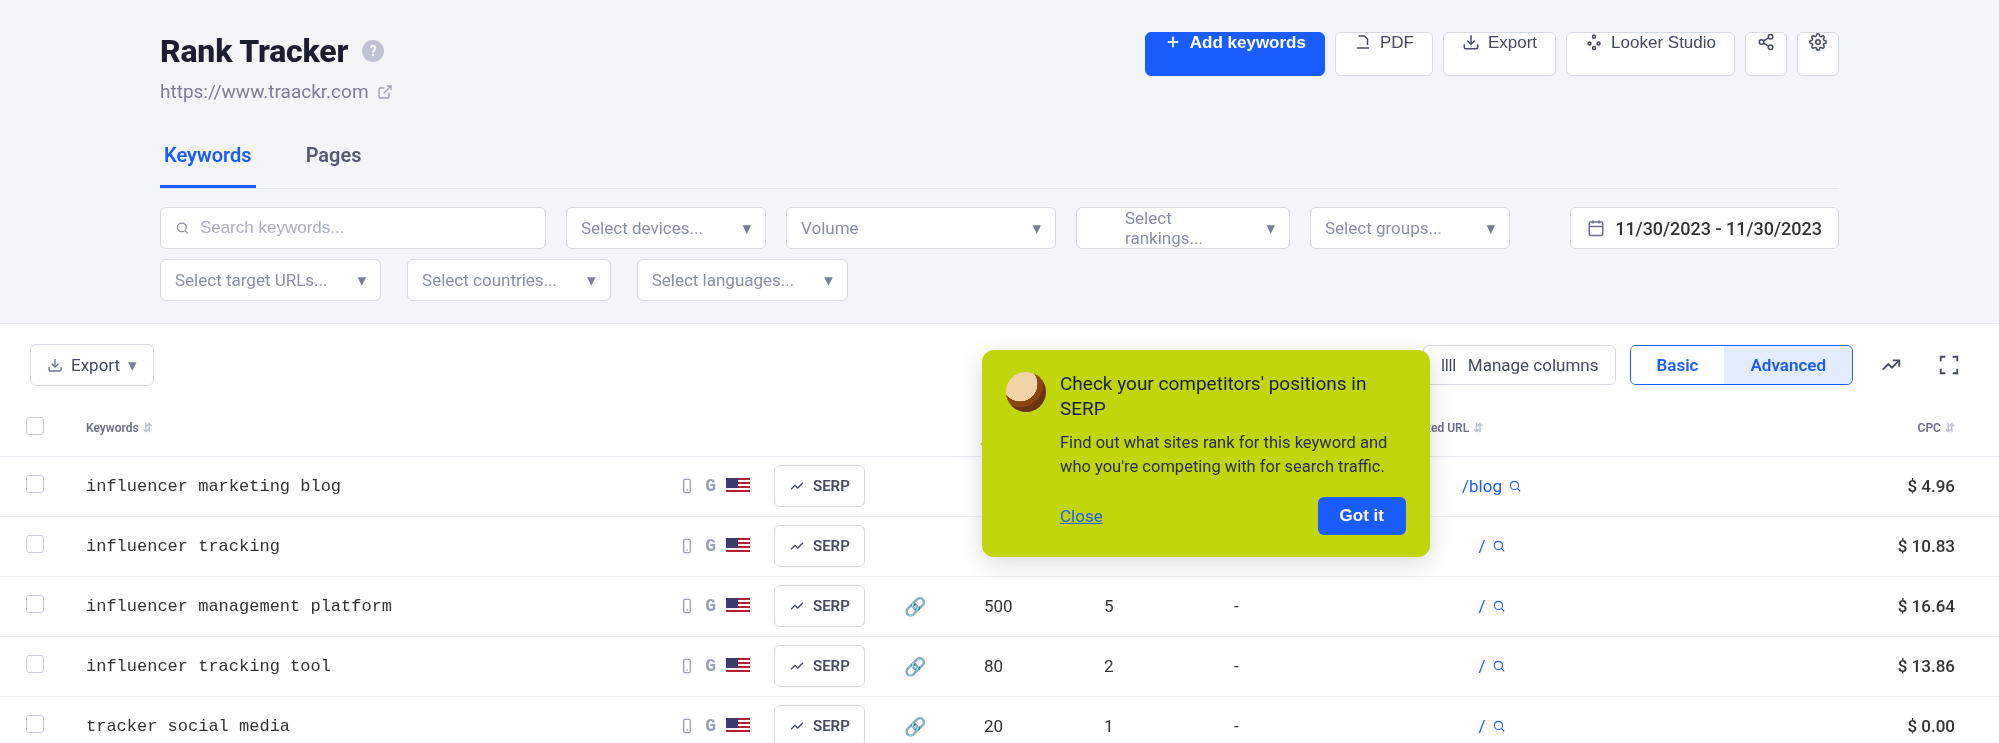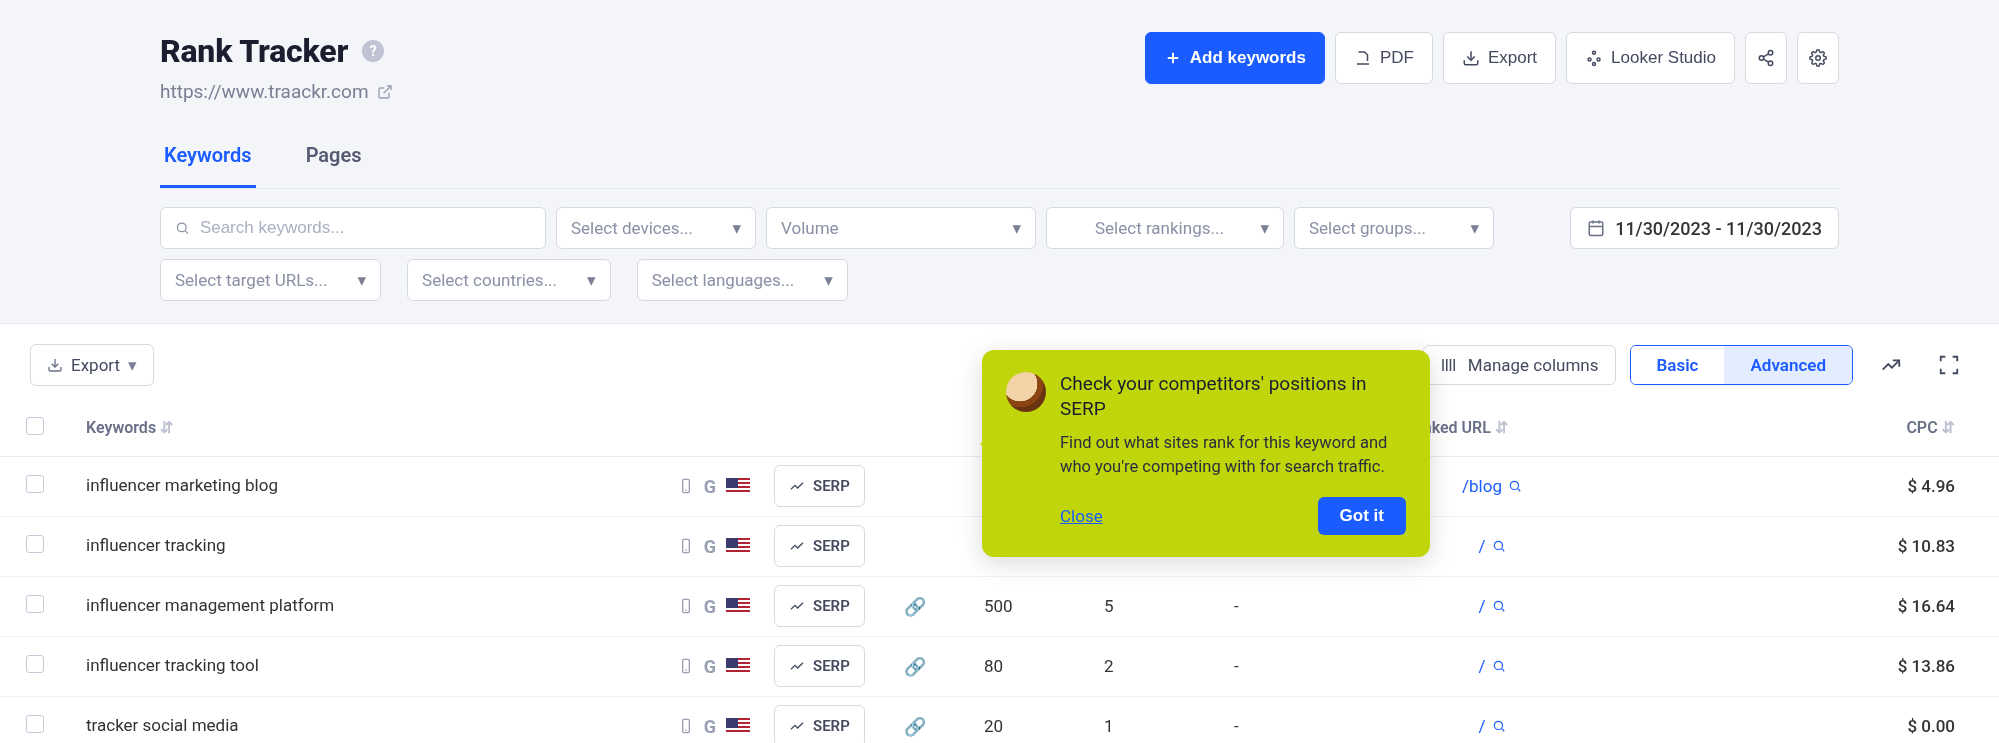--- a/index.html
+++ b/index.html
@@ -9,72 +9,72 @@
   
   .hdr { display:flex; justify-content:space-between; align-items:flex-start; padding: 32px 160px 0 160px; }
   .hdr-left {}
   .title-row { display:flex; align-items:center; gap:14px; }
   .title { font-size: 32px; font-weight: 800; color:#1a1e2e; letter-spacing:-0.2px; }
   .help-ic { width:22px; height:22px; border-radius:50%; background:#bfc3d3; color:#fff; display:flex; align-items:center; justify-content:center; font-size:14px; font-weight:700; }
   .url-row { margin-top:10px; color:#7a7f94; font-size:19px; display:flex; align-items:center; gap:8px; }
   .ext-ic { width:16px; height:16px; }
 
   .hdr-right { display:flex; gap:10px; }
-  .btn { display:inline-flex; align-items:center; gap:8px; height:52px; padding:0 18px; border:1px solid #d5d9e2; border-radius:6px; background:#fff; font-size:17px; color:#444a5f; cursor:pointer; }
+  .btn { display:inline-flex; align-items:flex-start; gap:8px; height:44px; padding:0 18px; border:1px solid #d5d9e2; border-radius:6px; background:#fff; font-size:17px; color:#444a5f; cursor:pointer; }
   .btn-primary { background:#1a5cff; border-color:#1a5cff; color:#fff; font-weight:600; }
   .btn-ic { width:18px; height:18px; }
   .btn-iconly { width:42px; padding:0; justify-content:center; }
 
   
   .tabs { display:flex; gap:46px; border-bottom:1px solid #e2e5ee; margin:40px 160px 0 160px; }
   .tab { padding:0 4px 18px 4px; font-size:20px; color:#555b72; font-weight:600; cursor:pointer; }
   .tab.active { color:#1a5cff; border-bottom:3px solid #1a5cff; }
 
   
-  .filters { display:flex; flex-wrap:wrap; gap:10px; margin:18px 160px 0 160px; align-items:flex-end; }
+  .filters { display:flex; flex-wrap:wrap; gap:20px; margin:18px 160px 0 160px; align-items:flex-end; }
   .filt, .sel { height:42px; border:1px solid #d5d9e2; border-radius:6px; background:#fff; display:inline-flex; align-items:center; padding:0 14px; font-size:17px; color:#8a90a6; cursor:pointer; gap:30px; }
   .filt { justify-content:space-between; }
   .search-box { width:386px; justify-content:flex-start; gap:10px; color:#aab0c2; }
   .search-box input { border:none; outline:none; font-size:17px; color:#333; width:100%; }
   .search-box input::placeholder { color:#aab0c2; }
   .chev { color:#7a7f94; }
   .vol { width:270px; justify-content:space-between; }
   .devices { width:200px; }
-  .rankings { width:238px;padding-left:48px; }
+  .rankings { width:214px;padding-left:48px; }
   .groups { width:200px; }
   .date-box { margin-left:auto; height:42px; border:1px solid #d5d9e2; border-radius:6px; background:#fff; display:inline-flex; align-items:center; gap:10px; padding:0 16px; font-size:18px; color:#333; font-weight:500; }
 
   .filters2 { display:flex; gap:26px; margin:10px 160px 0 160px; }
 
   
   .tbar { display:flex; align-items:center; padding:20px 30px 14px 30px; background:#fff; margin-top:22px; border-top:1px solid #e8ebf2; }
   .tbar .spacer { flex:1; }
   .mng-cols { display:flex; align-items:center; gap:10px; border:1px solid #d5d9e2; border-radius:6px; background:#fff; height:40px; padding:0 16px; font-size:17px; color:#444a5f; cursor:pointer; }
   .seg { display:flex; border:1px solid #1a5cff; border-radius:6px; overflow:hidden; margin-left:14px; height:40px; }
   .seg-btn { padding:0 26px; display:flex; align-items:center; font-size:17px; color:#1a5cff; font-weight:600; cursor:pointer; background:#fff; }
   .seg-btn.active { background:#e4ecff; }
   .tool-ic { width:40px; height:40px; display:flex; align-items:center; justify-content:center; margin-left:18px; cursor:pointer; color:#444a5f; }
 
   .exp-btn { display:inline-flex; align-items:center; gap:8px; height:42px; padding:0 16px; border:1px solid #d5d9e2; border-radius:6px; background:#fff; font-size:17px; color:#444a5f; cursor:pointer; }
 
   
   table { width:100%; border-collapse:collapse; background:#fff; }
   th, td { text-align:left; padding:0 12px; }
-  thead th { height:56px; font-size:16px; font-weight:600; color:#6a7088; border-bottom:1px solid #e8ebf2; }
+  thead th { height:56px; font-size:12px; font-weight:600; color:#6a7088; border-bottom:1px solid #e8ebf2; }
   tbody td { height:60px; border-bottom:1px solid #eef0f6; font-size:17px; color:#333; }
   .chk { width:18px; height:18px; border:1px solid #c5cad8; border-radius:3px; display:inline-block; }
   .sort-ic { color:#bfc3d3; margin-left:4px; }
   .serp-btn { display:inline-flex; align-items:center; gap:8px; border:1px solid #d5d9e2; border-radius:6px; padding:11px 14px; font-size:15px; color:#444a5f; cursor:pointer; font-weight:600; }
   .link-ic { color:#f6a100; font-size:18px; }
   .pos { color:#333; font-size:17px; }
   .url-link { color:#1a5cff; font-size:17px; cursor:pointer; display:inline-flex; align-items:center; gap:6px; }
   .cpc { text-align:right; font-weight:500; }
 
   th.kw-col, td.kw-col { padding-left:24px; width:700px; }
-  td.kw-col > div { display:flex; align-items:flex-start; gap:20px; }
+  td.kw-col > div { display:flex; align-items:center; gap:20px;font-family:Liberation Mono, monospace; }
   th.chk-col, td.chk-col { width:62px; padding-left:26px; }
   th.serp-col, td.serp-col { width:130px; }
   th.link-col, td.link-col { width:80px; }
   th.vol-col, td.vol-col { width:120px; }
   th.pos-col, td.pos-col { width:130px; }
   th.feat-col, td.feat-col { width:170px; }
   th.url-col, td.url-col { width:200px; text-align:center; }
   th.url-col { text-align:left; }
   th.cpc-col, td.cpc-col { padding-right:44px; text-align:right; }
 

